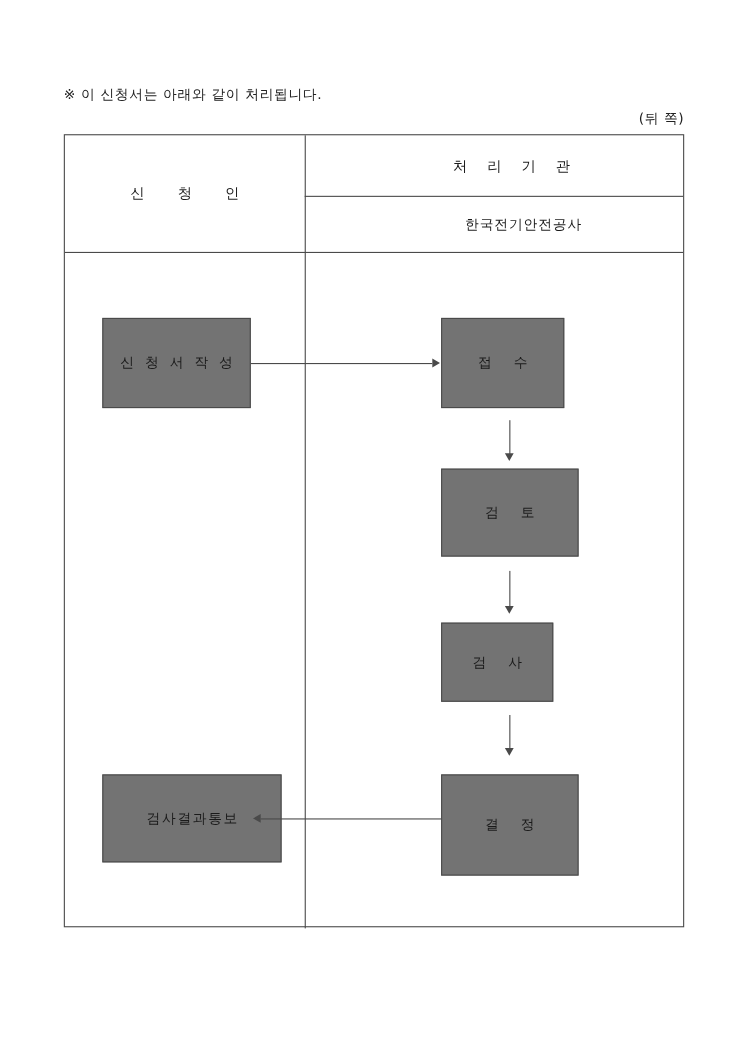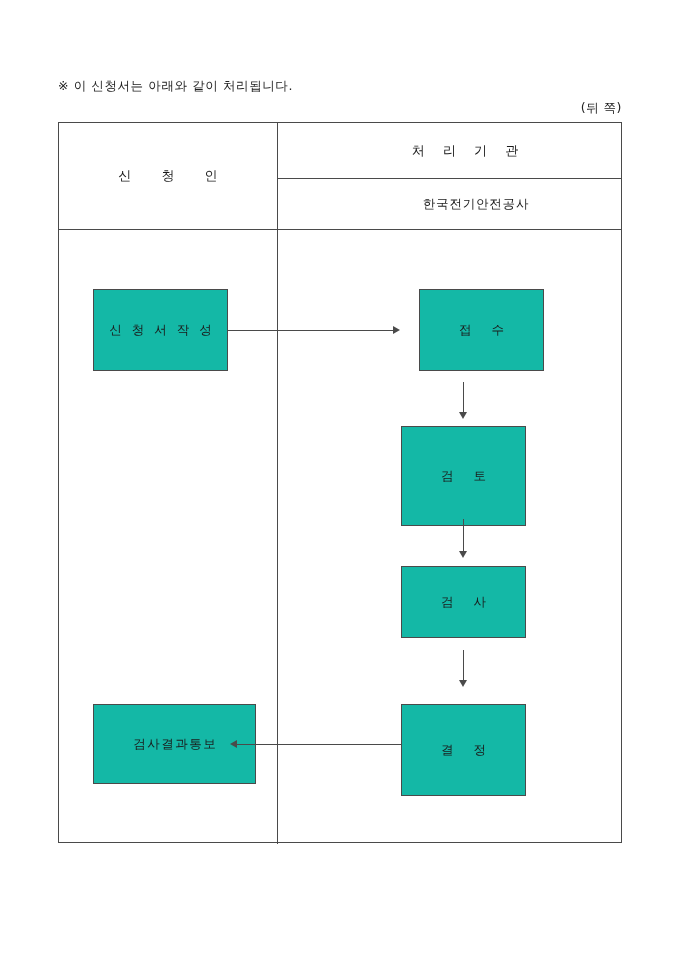--- a/index.html
+++ b/index.html
@@ -127,39 +127,39 @@
     letter-spacing: 0.8px;
     color: #1a1a1a;
     margin-left: 27px;
   }
 
   
   .node {
     position: absolute;
     border: 1px solid #4a4a4a;
     box-sizing: border-box;
-    background: #14b8a6;
+    background: #737373;
     display: flex;
     align-items: center;
     justify-content: center;
     font-size: 12.5px;
     color: #1a1a1a;
   }
   .node-sp-wide { letter-spacing: 8px;  text-indent: 8px; }
   .node-sp-med  { letter-spacing: 3px;  text-indent: 3px; }
   .node-sp-tight{ letter-spacing: 1.5px; text-indent: 1.5px; }
 
   
   .node-apply  { left: 34px;  top: 166px; width: 135px; height: 82px; }
   .node-result { left: 34px;  top: 581px; width: 163px; height: 80px; }
 
   
-  .node-receive { left: 360px; top: 166px; width: 125px; height: 82px; }
-  .node-review  { left: 342px; top: 303px; width: 125px; height: 100px; }
-  .node-inspect { left: 342px; top: 443px; width: 125px; height: 72px; }
+  .node-receive { left: 342px; top: 166px; width: 112px; height: 82px; }
+  .node-review  { left: 342px; top: 303px; width: 125px; height: 80px; }
+  .node-inspect { left: 342px; top: 443px; width: 102px; height: 72px; }
   .node-decide  { left: 342px; top: 581px; width: 125px; height: 92px; text-align: right; }
 
   
   .conn-h {
     position: absolute;
     height: 1px;
     background: #4a4a4a;
   }
   
   .conn-apply-receive { left: 169px; top: 207px; width: 165px; }

